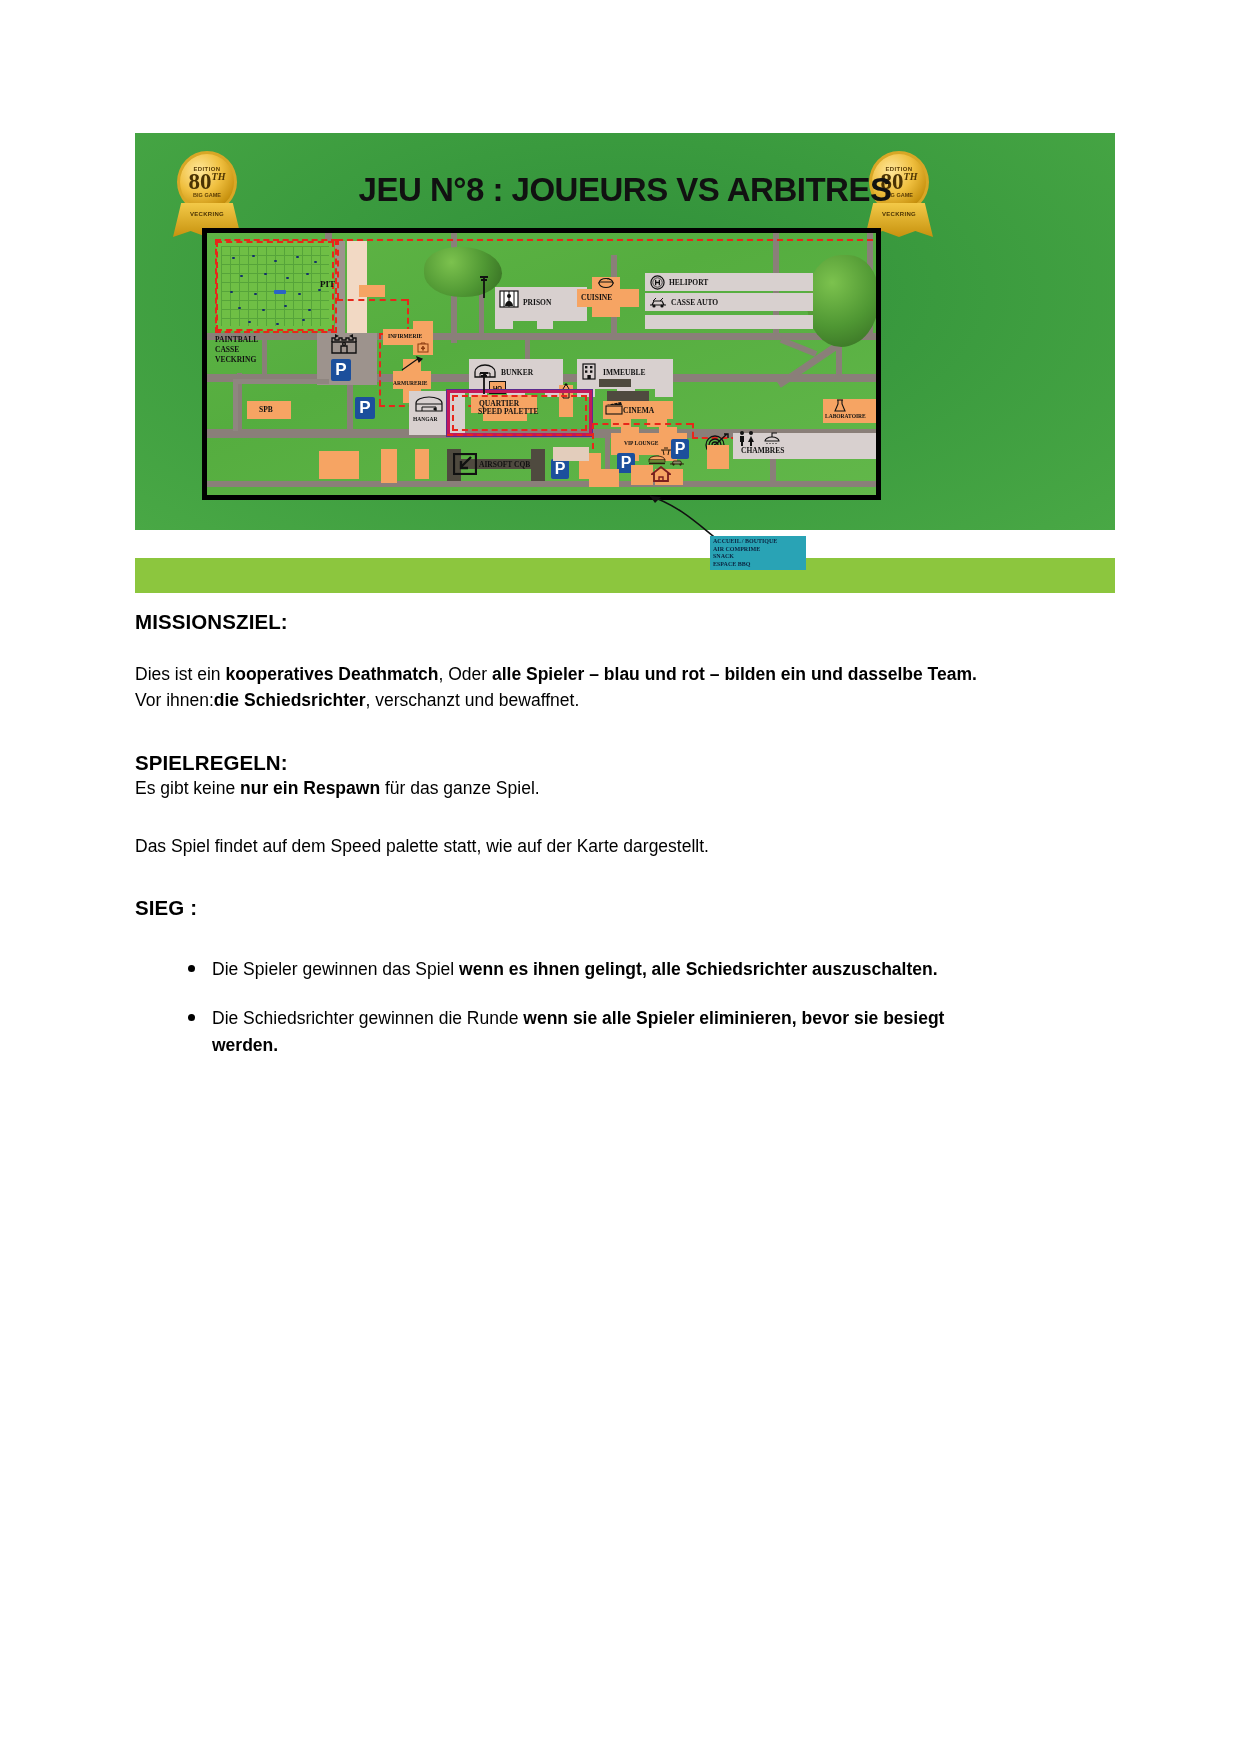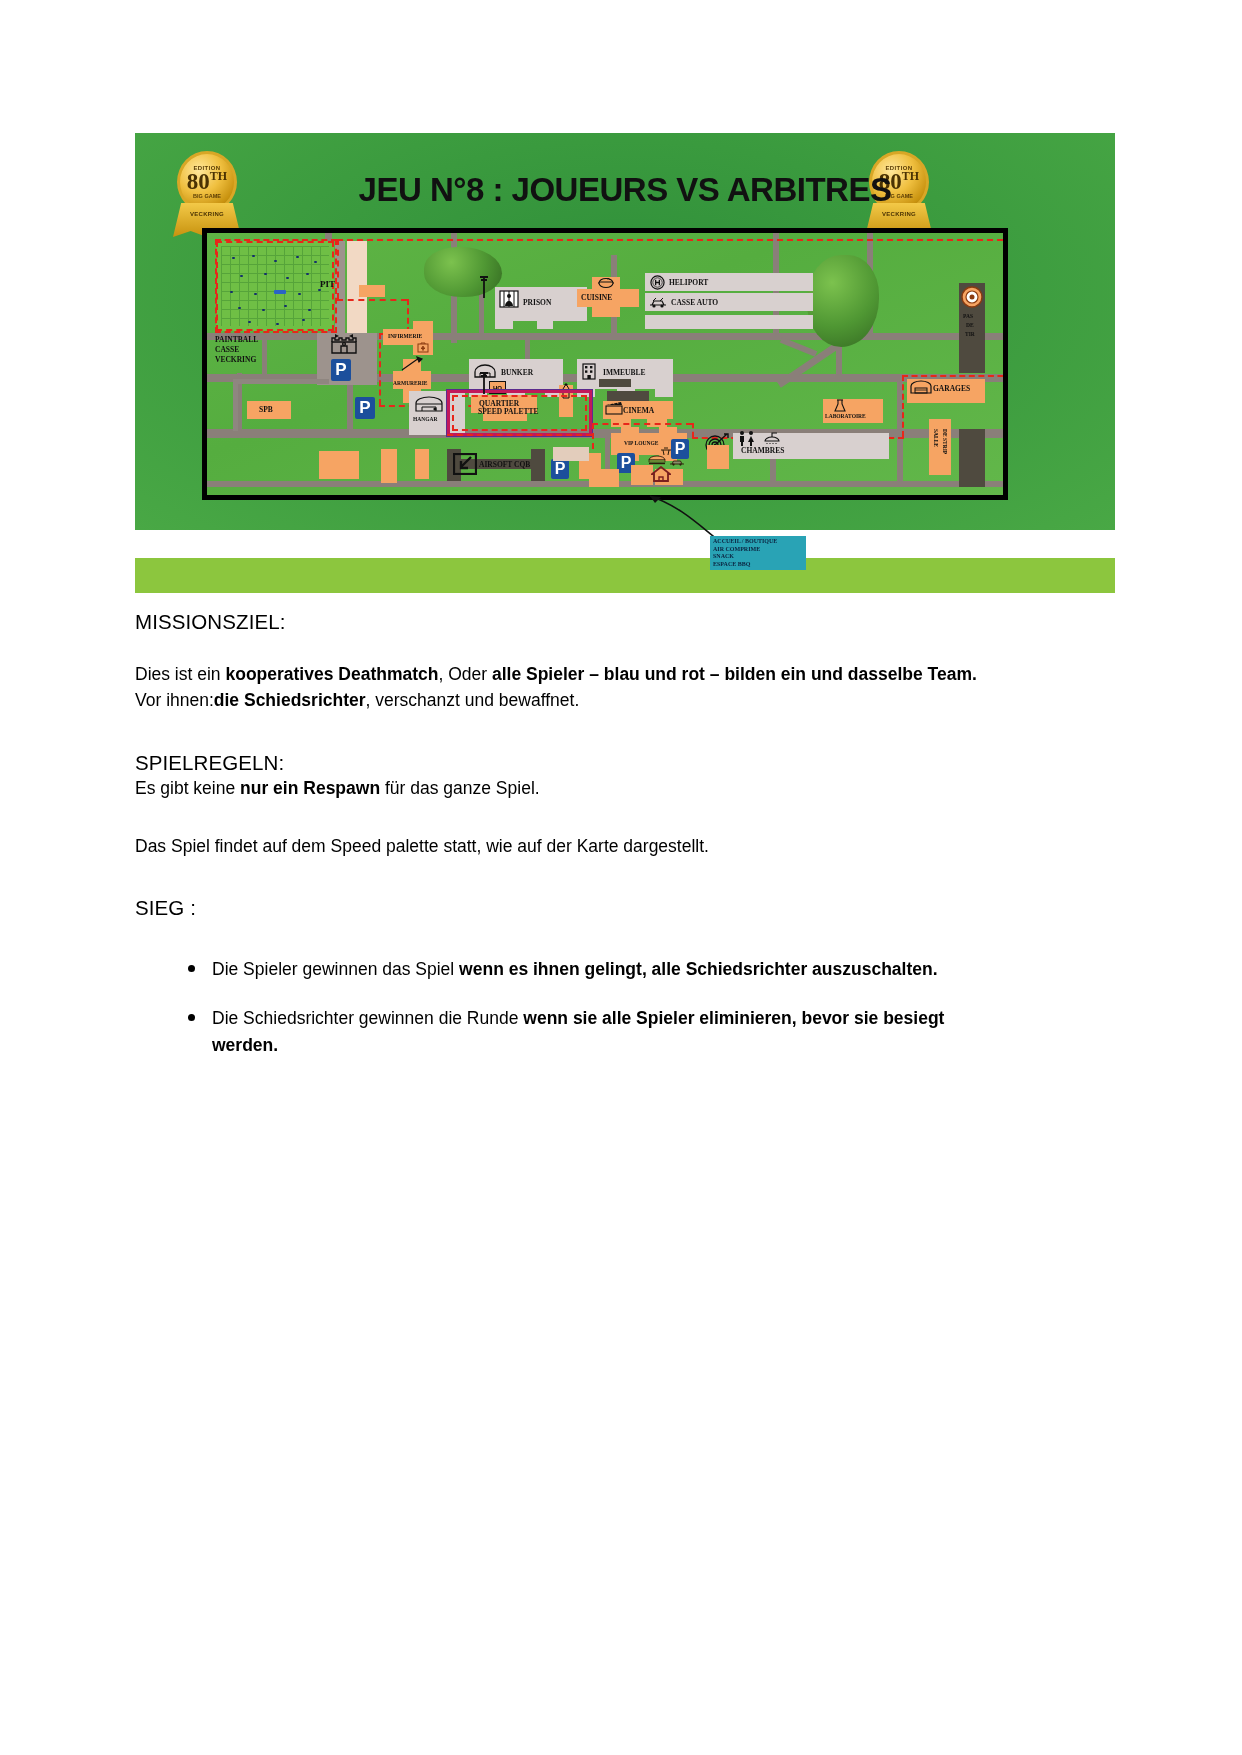--- a/index.html
+++ b/index.html
@@ -16,34 +16,34 @@
   .lower-green{position:absolute;left:0;top:425px;width:100%;height:35px;background:#8cc63e;}
 
   
   .medal{position:absolute;width:76px;height:86px;}
   .medal .disc{position:absolute;left:8px;top:0;width:60px;height:62px;border-radius:50%;
       background:radial-gradient(circle at 35% 30%,#ffe79a 0%,#f0c040 42%,#c8920f 75%,#8a6206 100%);
       border:3px solid #d8a726;box-sizing:border-box;
       display:flex;flex-direction:column;align-items:center;justify-content:center;}
   .medal .disc .ed{font-size:6px;font-weight:bold;color:#5a3c04;letter-spacing:.4px;transform:scaleY(.9);}
   .medal .disc .num{font-size:23px;font-weight:bold;color:#4a3203;line-height:.9;font-family:"Liberation Serif",serif;}
-  .medal .disc .num sup{font-size:12px;}
+  .medal .disc .num sup{font-size:10px;font-style:italic;}
   .medal .disc .bg{font-size:5.5px;font-weight:bold;color:#5a3c04;}
   .medal .ribbon{position:absolute;left:4px;top:52px;width:68px;height:34px;
       background:linear-gradient(180deg,#f3c948,#c7920e);
       clip-path:polygon(12% 0%,88% 0%,100% 100%,74% 82%,50% 100%,26% 82%,0% 100%);
       display:flex;align-items:flex-start;justify-content:center;}
   .medal .ribbon span{font-size:6px;font-weight:bold;color:#4a3203;margin-top:8px;letter-spacing:.3px;}
 
   .fig-title{position:absolute;left:0;top:38px;width:100%;text-align:center;
       font-family:"Liberation Sans",sans-serif;font-weight:bold;font-size:33px;letter-spacing:-.5px;
       color:#111;font-stretch:condensed;transform:scaleX(1.0);}
 
   
-  .map{position:absolute;left:67px;top:95px;width:806px;height:272px;background:#0ea5e9;
+  .map{position:absolute;left:67px;top:95px;width:679px;height:272px;background:#0ea5e9;
       border:5px solid #000;box-sizing:border-box;overflow:hidden;}
   .map *{box-sizing:border-box;}
   .grass2{position:absolute;inset:0;background:linear-gradient(160deg,#5fb445 0%,#55ad3f 40%,#62b74a 100%);}
 
   .road{position:absolute;background:#8a7f79;}
   .road-l{position:absolute;background:#8f8680;}
   .bld{position:absolute;background:#d8d0cf;}
   .orange{position:absolute;background:#f6a463;}
   .dark{position:absolute;background:#4f4a3f;}
 
@@ -69,21 +69,21 @@
   .ic svg{display:block;}
 
   .speed-hl{position:absolute;border:3px solid #c2185b;outline:1px solid #5b2c8d;}
   .speed-in{position:absolute;inset:2px;border:2px dashed #e8261a;}
 
   .callout{position:absolute;background:#29a3b5;color:#0b2340;padding:2px 3px;}
   .callout div{font-family:"Liberation Serif",serif;font-weight:bold;font-size:6px;line-height:7.5px;white-space:nowrap;}
 
   
   .body-text{position:absolute;left:135px;top:610px;width:860px;}
-  h2.sec{font-size:20.5px;font-weight:normal;margin:0;letter-spacing:.1px;}
+  h2.sec{font-size:20.5px;font-weight:bold;margin:0;letter-spacing:.1px;}
   p.par{font-size:17.5px;line-height:26px;margin:0;}
   .ind{margin-left:70px;}
 
   ul.bul{margin:11px;padding:0;list-style:none;}
   ul.bul li{position:relative;padding-left:33px;font-size:17.5px;line-height:27px;margin-bottom:22px;}
   ul.bul li .dot{position:absolute;left:9px;top:9px;width:7px;height:7px;background:#000;border-radius:50%;}
 
   .pageno{position:absolute;left:0;top:1466px;width:995px;text-align:right;font-size:17px;}
 </style>
 </head>

